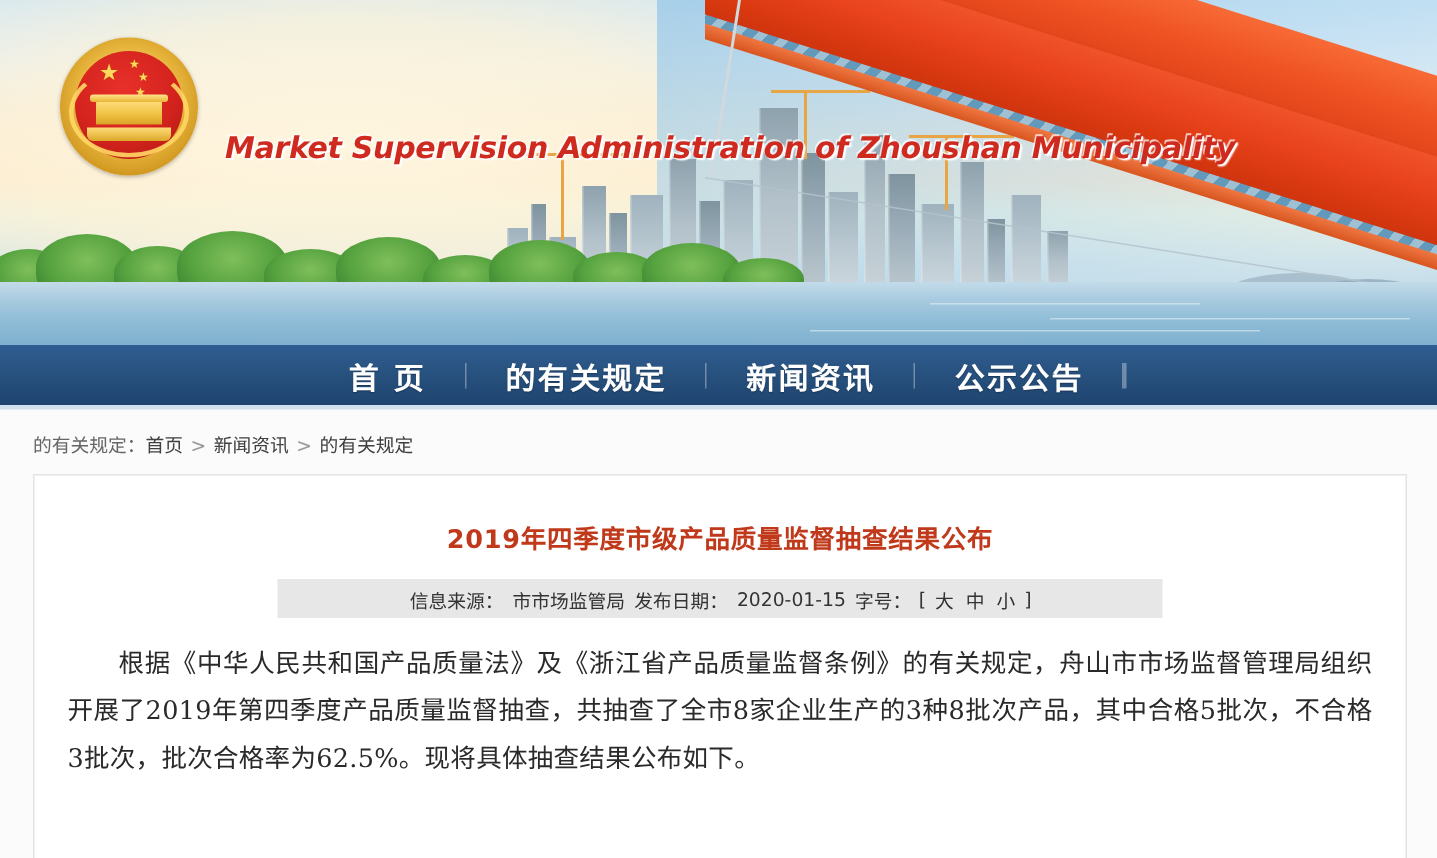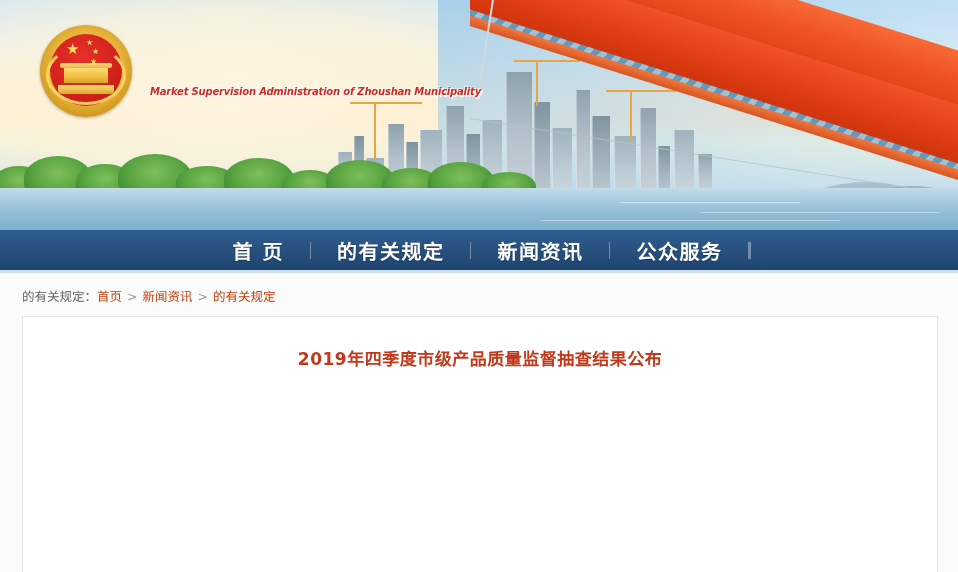--- a/index.html
+++ b/index.html
@@ -190,21 +190,21 @@
     font-weight: bold;
     letter-spacing: 3px;
     color: #cc2a20;
     text-shadow: 1px 1px 0 #ffffff, 2px 2px 2px rgba(255,255,255,.9),
                  -1px -1px 0 rgba(255,255,255,.6);
     white-space: nowrap;
   }
   .org-sub {
     position: absolute; left: 150px; top: 86px; z-index: 5;
     font-family: "DejaVu Sans", "Liberation Sans", sans-serif;
-    font-size: 10px;
+    font-size: 20px;
     font-weight: bold;
     font-style: italic;
     letter-spacing: -0.2px;
     color: #cf2a1f;
     text-shadow: 1px 1px 0 #ffffff, 1.5px 1.5px 1px rgba(255,255,255,.95),
                  -0.8px -0.8px 0 rgba(255,255,255,.7);
     white-space: nowrap;
   }
 
   
@@ -235,21 +235,21 @@
   }
 
   
   .breadcrumb {
     padding: 13px 0 11px 22px;
     font-family: "DejaVu Sans", "Liberation Sans", sans-serif;
     font-size: 12.5px;
     color: #666666;
     white-space: nowrap;
   }
-  .breadcrumb .crumb { color: #c2410c; cursor: pointer; }
+  .breadcrumb .crumb { color: #404040; cursor: pointer; }
   .breadcrumb .sep { color: #999999; padding: 0 5px; }
   .breadcrumb .lead { color: #666666; }
 
   
   .card {
     position: relative;
     margin: 0 20px 0 22px;
     height: 270px;
     background: #ffffff;
     border: 1px solid #e4e4e4;
@@ -383,31 +383,44 @@
   </div>
 
   <nav class="nav">
     <div class="nav-list">
       <div class="nav-item">首 页</div>
       <div class="nav-sep"></div>
       <div class="nav-item">的有关规定</div>
       <div class="nav-sep"></div>
       <div class="nav-item">新闻资讯</div>
       <div class="nav-sep"></div>
-      <div class="nav-item">公众服务</div>
+      <div class="nav-item">公示公告</div>
       <div class="nav-sep"></div>
       <div class="nav-sep"></div>
       <div class="nav-sep"></div>
     </div>
   </nav>
 
   <div class="breadcrumb">
     <span class="lead">的有关规定：</span><span class="crumb">首页</span><span class="sep">&gt;</span><span class="crumb">新闻资讯</span><span class="sep">&gt;</span><span class="crumb">的有关规定</span>
   </div>
 
   <div class="card">
 
     <h1 class="art-title">2019年四季度市级产品质量监督抽查结果公布</h1>
 
-
+    <div class="meta-bar">
+      <span class="seg">信息来源：</span>
+        <span class="seg">市市场监管局</span>
+      <span class="seg">发布日期：</span>
+        <span class="seg">2020-01-15</span>
+      <span class="seg">字号：</span>
+        <span class="brk">[</span>
+        <span class="fs-opt">大</span>
+        <span class="fs-opt">中</span>
+        <span class="fs-opt">小</span>
+        <span class="brk">]</span>
+    </div>
+
+    <p class="article">根据《中华人民共和国产品质量法》及《浙江省产品质量监督条例》的有关规定，舟山市市场监督管理局组织开展了2019年第四季度产品质量监督抽查，共抽查了全市8家企业生产的3种8批次产品，其中合格5批次，不合格3批次，批次合格率为62.5%。现将具体抽查结果公布如下。</p>
   </div>
 
 </div>
 
 </body></html>

